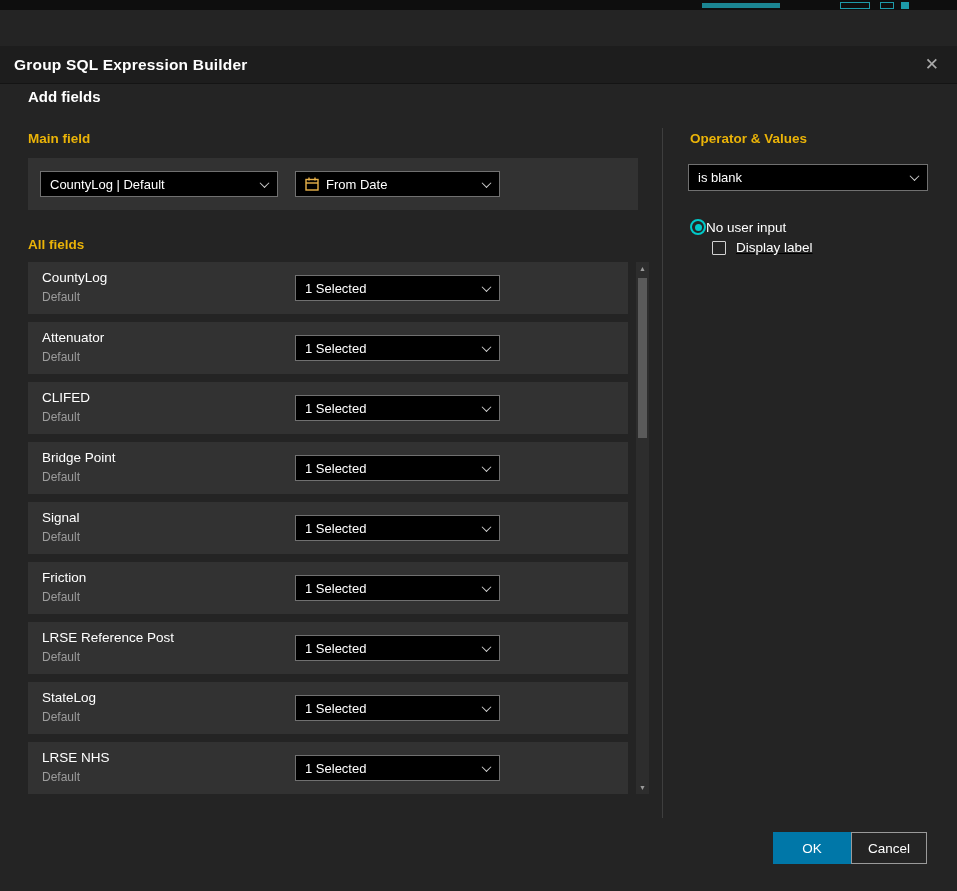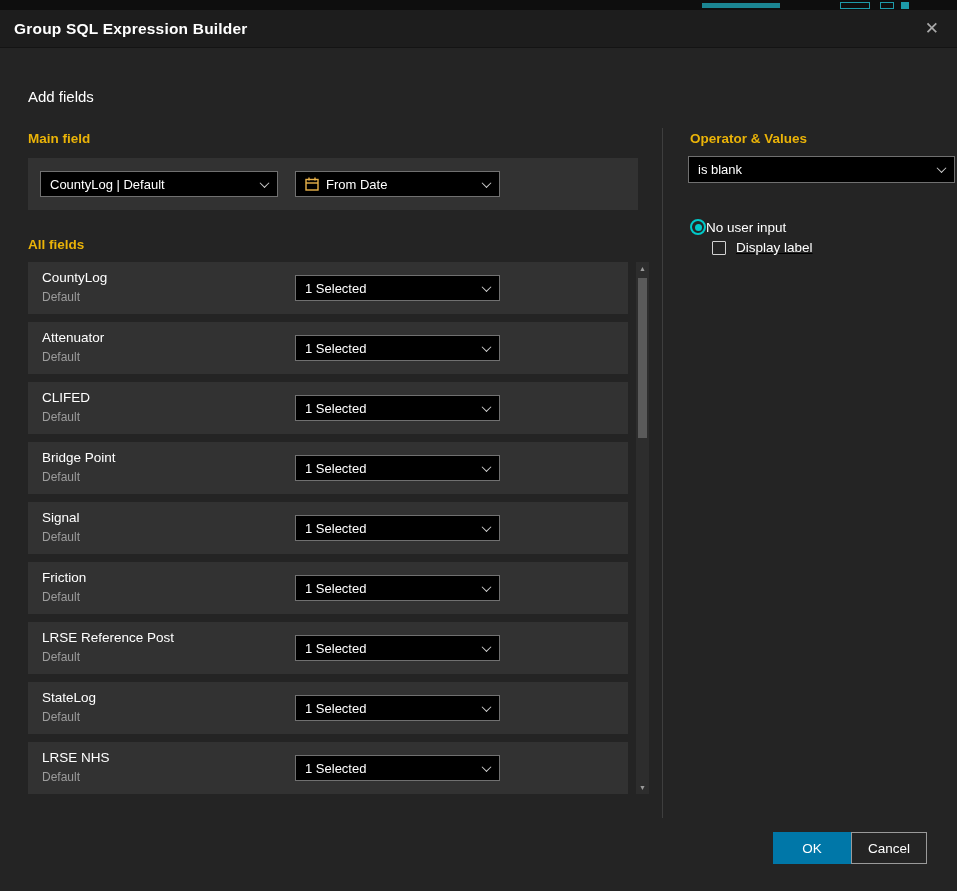--- a/index.html
+++ b/index.html
@@ -14,26 +14,26 @@
   .deco { position:absolute; display:block; }
   .deco-a { left:702px; top:3px; width:78px; height:5px; background:#1d9aa9; opacity:.85; }
   .deco-b { left:840px; top:2px; width:30px; height:7px; border:1px solid #1d9aa9; }
   .deco-c { left:880px; top:2px; width:14px; height:7px; border:1px solid #1d9aa9; }
   .deco-d { left:901px; top:2px; width:8px;  height:7px; background:#1d9aa9; }
 
   
   .dialog { position:absolute; top:10px; left:0; width:957px; height:881px; background:#242424; }
   .dialog-header {
     height:38px; background:#1d1d1d; border-bottom:1px solid #141414;
-    display:flex; align-items:center; padding:0 14px;
+    display:flex; align-items:center; padding:0 14px;margin-top:36px;
   }
   .dialog-title { color:#ffffff; font-size:15.5px; font-weight:700; letter-spacing:.2px; }
   .close { margin-left:auto; color:#a9a9a9; font-size:17px; line-height:1; cursor:pointer; padding:2px 4px; }
 
-  .h1 { position:absolute; left:28px; top:78px; font-size:15px; font-weight:400; color:#ffffff; }
+  .h1 { position:absolute; left:28px; top:78px; font-size:15px; font-weight:700; color:#ffffff; }
   .h-label { font-size:13.5px; font-weight:700; color:#eab308; }
   .h-main { position:absolute; left:28px; top:121px; }
   .h-all  { position:absolute; left:28px; top:227px; }
   .h-op   { position:absolute; left:690px; top:121px; }
 
   
   .dd {
     display:flex; align-items:center; gap:7px;
     background:#000000; border:1px solid #707070;
     color:#ffffff; font-size:13px; padding:0 9px;
@@ -64,21 +64,21 @@
     position:absolute; left:636px; top:252px; width:13px; height:532px;
     background:#2d2d2d; display:flex; flex-direction:column;
     align-items:center; justify-content:space-between; padding:3px 0;
   }
   .sb-arrow { font-size:7px; color:#9a9a9a; line-height:1; cursor:pointer; }
   .sb-thumb { position:absolute; left:2px; top:16px; width:9px; height:160px; background:#5a5a5a; cursor:grab; }
 
   .divider { position:absolute; left:662px; top:118px; width:1px; height:690px; background:#3e3e3e; }
 
   
-  .dd-operator { position:absolute; left:688px; top:146px; width:267px; height:27px;gap:36px; }
+  .dd-operator { position:absolute; left:688px; top:154px; width:240px; height:27px;gap:36px; }
   .radio-row { position:absolute; left:690px; top:209px; display:flex; align-items:center; gap:0; cursor:pointer; }
   .radio {
     width:16px; height:16px; flex:0 0 16px; border-radius:50%;
     border:2px solid #00c9c9; position:relative; background:#242424;
   }
   .radio::after { content:''; position:absolute; inset:2.5px; border-radius:50%; background:#00c9c9; }
   .radio-label, .check-label { color:#ffffff; font-size:13.5px; }
   .check-row { position:absolute; left:712px; top:230px; display:flex; align-items:center; gap:10px; cursor:pointer;text-decoration:underline; }
   .checkbox { width:14px; height:14px; flex:0 0 14px; border:1.5px solid #d2d2d2; background:transparent; border-radius:1px; }
 

